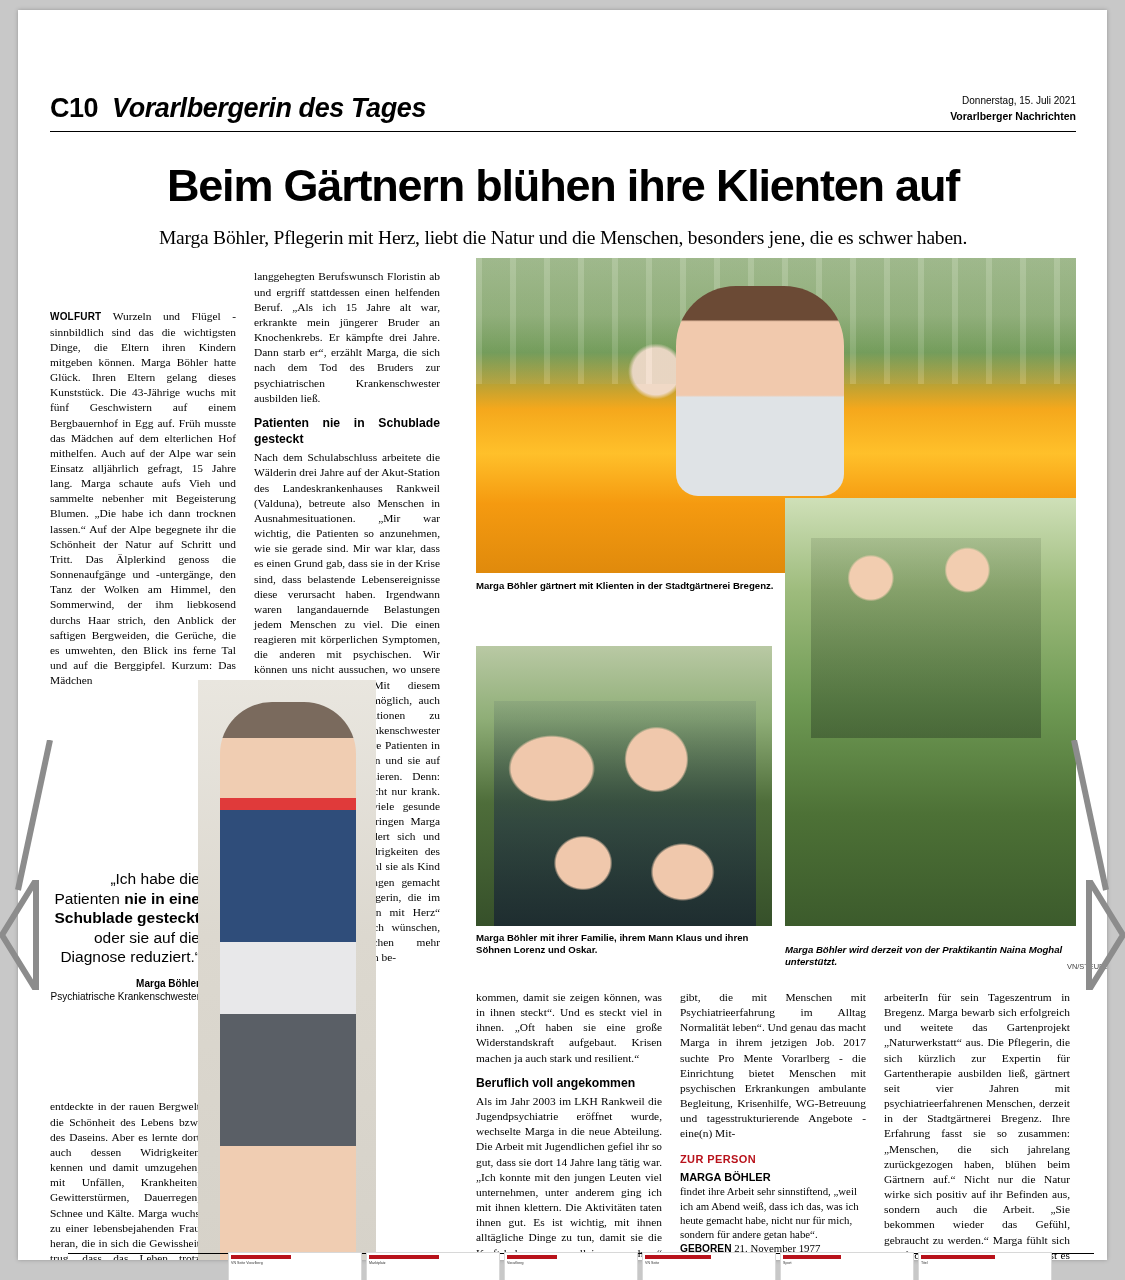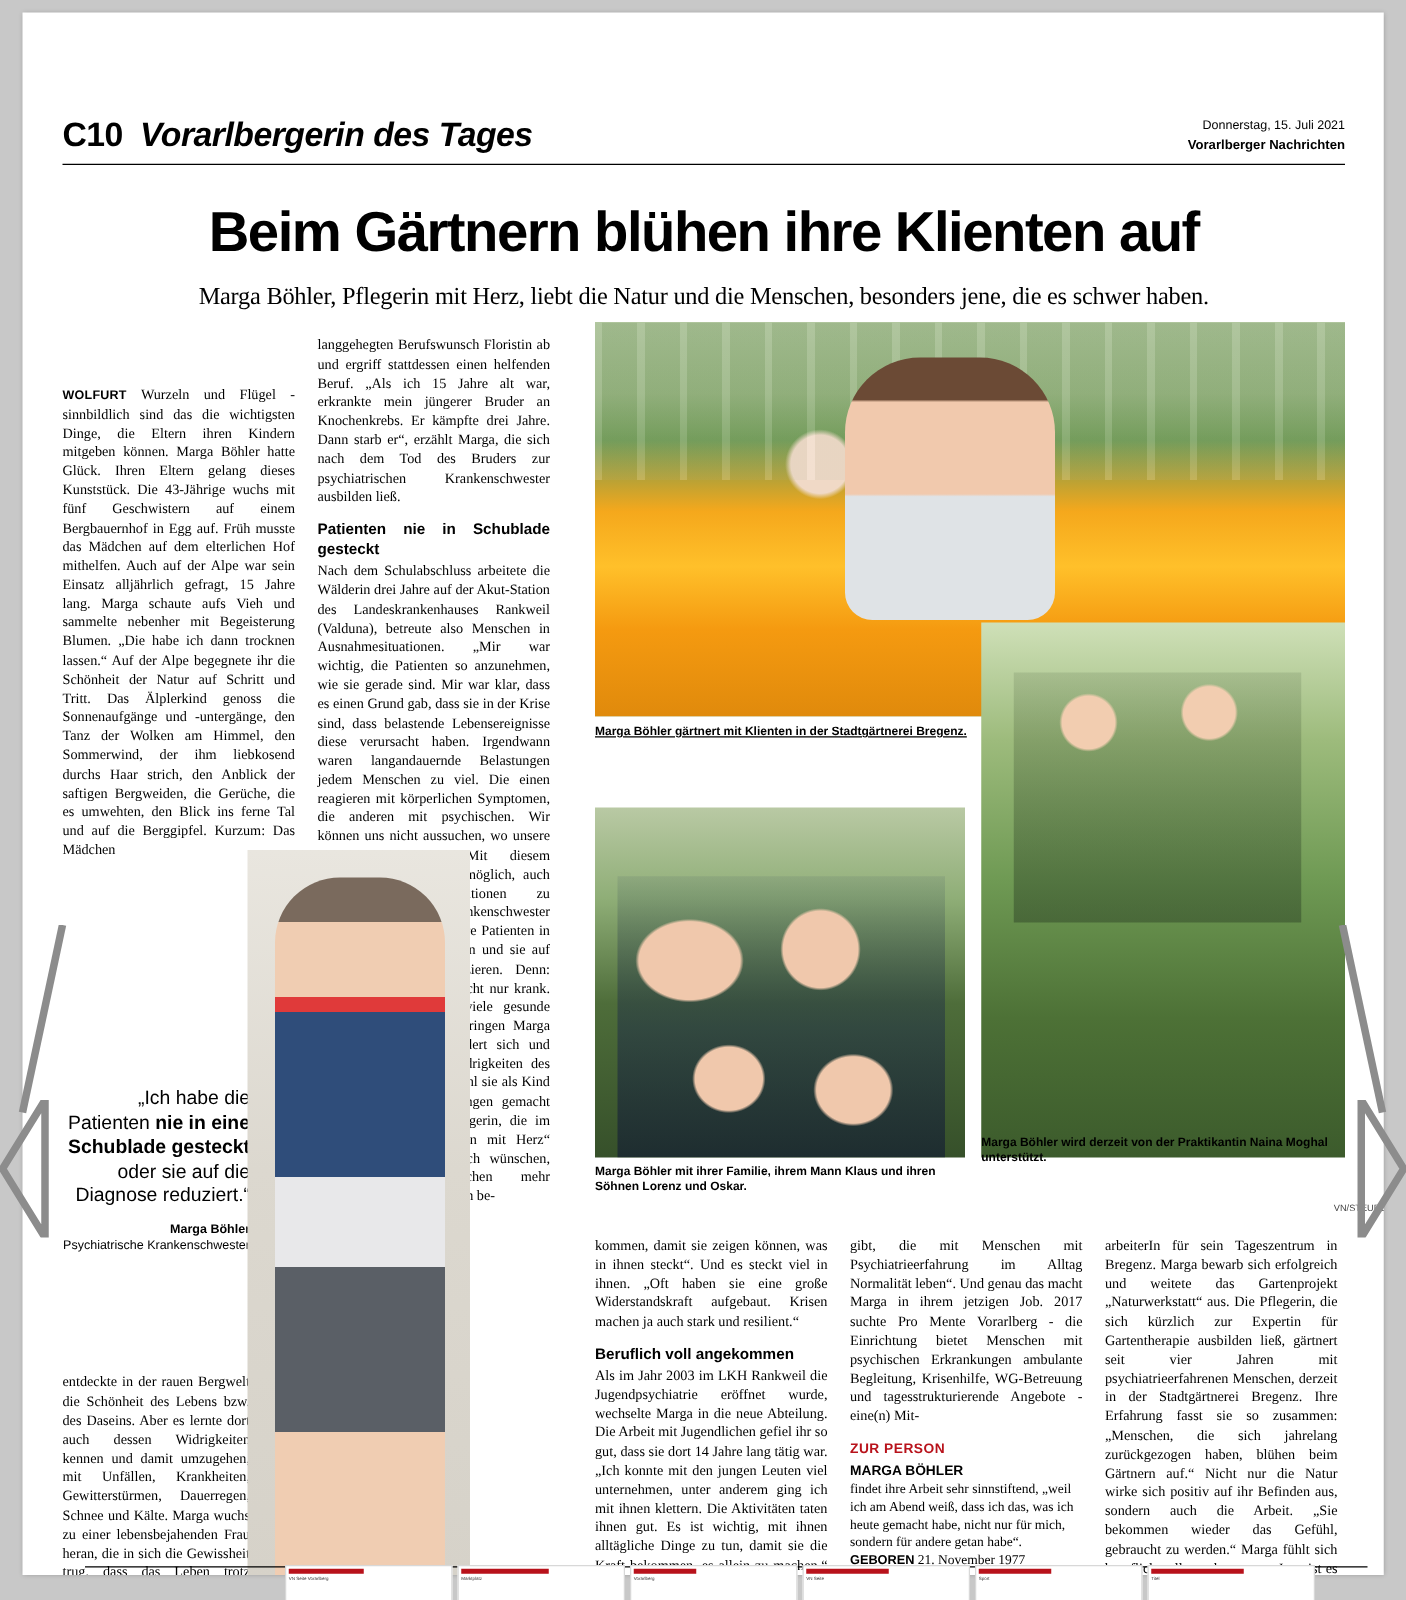--- a/index.html
+++ b/index.html
@@ -163,31 +163,31 @@
         <div class="subhd">Patienten nie in Schublade gesteckt</div>
         <p>Nach dem Schulabschluss arbeitete die Wälderin drei Jahre auf der Akut-Station des Landeskrankenhauses Rankweil (Valduna), betreute also Menschen in Ausnahmesituationen. „Mir war wichtig, die Patienten so anzunehmen, wie sie gerade sind. Mir war klar, dass es einen Grund gab, dass sie in der Krise sind, dass belastende Lebensereignisse diese verursacht haben. Irgendwann waren langandauernde Belastungen jedem Menschen zu viel. Die einen reagieren mit körperlichen Symptomen, die anderen mit psychischen. Wir können uns nicht aussuchen, wo unsere Schwachstelle ist.“ Mit diesem Verständnis war es ihr möglich, auch schwierige Akut-Situationen zu bewältigen. Die Krankenschwester machte nie den Fehler, ihre Patienten in eine Schublade zu stecken und sie auf die Diagnose zu reduzieren. Denn: „Diese Menschen sind nicht nur krank. Sie haben auch ganz viele gesunde Anteile.“ Ihre Patienten ringen Marga Respekt ab. „Man wundert sich und staunt, dass sie den Widrigkeiten des Lebens standhalten, obwohl sie als Kind oft keine guten Erfahrungen gemacht haben.“ Die Krankenpflegerin, die im Jahr 2017 zur „Pflegerin mit Herz“ gekürt wurde, würde sich wünschen, „dass diese Menschen mehr Anerkennung und Chancen be-</p>
       </div>
 
     </div>
 
     <div class="photo p1">
       <div class="glass"></div>
       <div class="woman"></div>
     </div>
-    <div class="cap" style="left:426px;top:500px;width:520px;text-decoration:underline;">Marga Böhler gärtnert mit Klienten in der Stadtgärtnerei Bregenz.</div>
+    <div class="cap" style="left:426px;top:500px;width:520px;">Marga Böhler gärtnert mit Klienten in der Stadtgärtnerei Bregenz.</div>
 
     <div class="photo p2">
       <div class="fam"></div>
     </div>
     <div class="cap" style="left:426px;top:852px;width:290px;">Marga Böhler mit ihrer Familie, ihrem Mann Klaus und ihren Söhnen Lorenz und Oskar.</div>
 
     <div class="photo p3">
       <div class="pair"></div>
     </div>
-    <div class="cap" style="left:735px;top:829px;width:291px;">Marga Böhler wird derzeit von der Praktikantin Naina Moghal unterstützt.</div>
+    <div class="cap" style="left:735px;top:864px;width:291px;font-style:italic;">Marga Böhler wird derzeit von der Praktikantin Naina Moghal unterstützt.</div>
     <div class="credit" style="left:1017px;top:882px;">VN/STEURER</div>
 
     <div class="photo p4">
       <div class="lady"></div>
     </div>
 
     <div class="cols lower" style="position:absolute;left:32px;top:890px;width:1026px;height:350px;">
       <div class="col" style="left:394px;top:0;width:186px;">
         <p>kommen, damit sie zeigen können, was in ihnen steckt“. Und es steckt viel in ihnen. „Oft haben sie eine große Widerstandskraft aufgebaut. Krisen machen ja auch stark und resilient.“</p>
         <div class="subhd">Beruflich voll angekommen</div>

